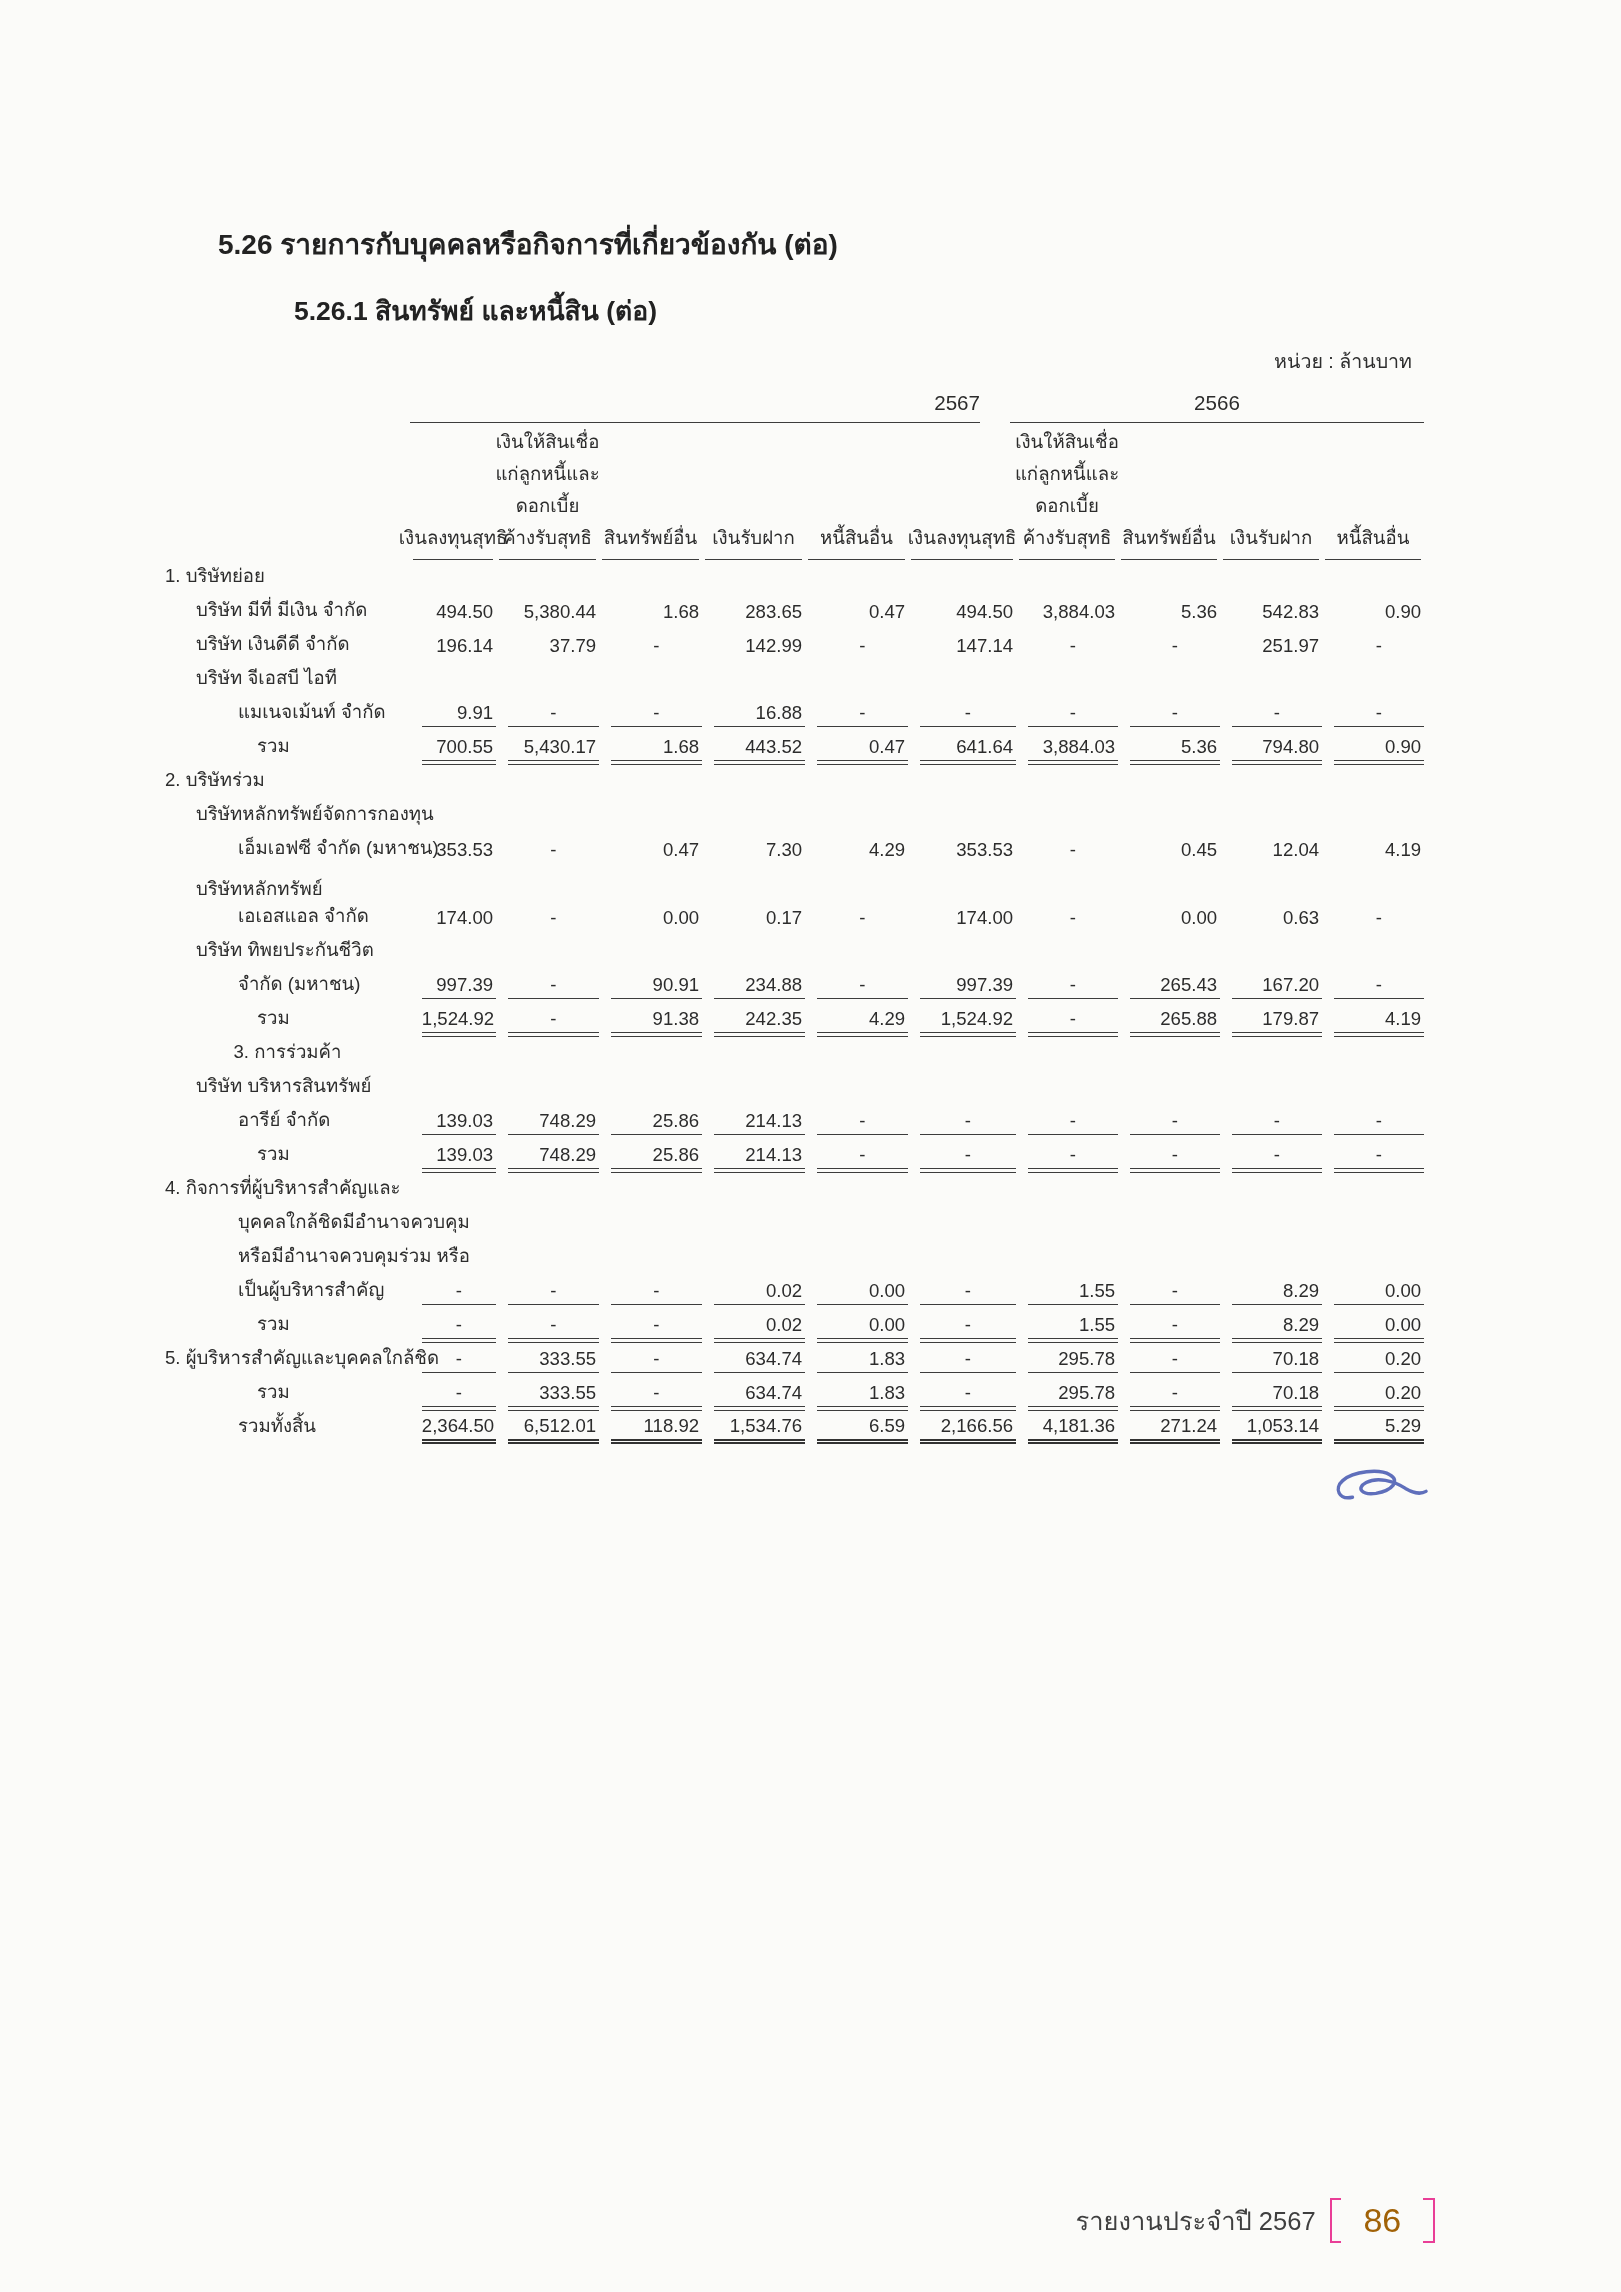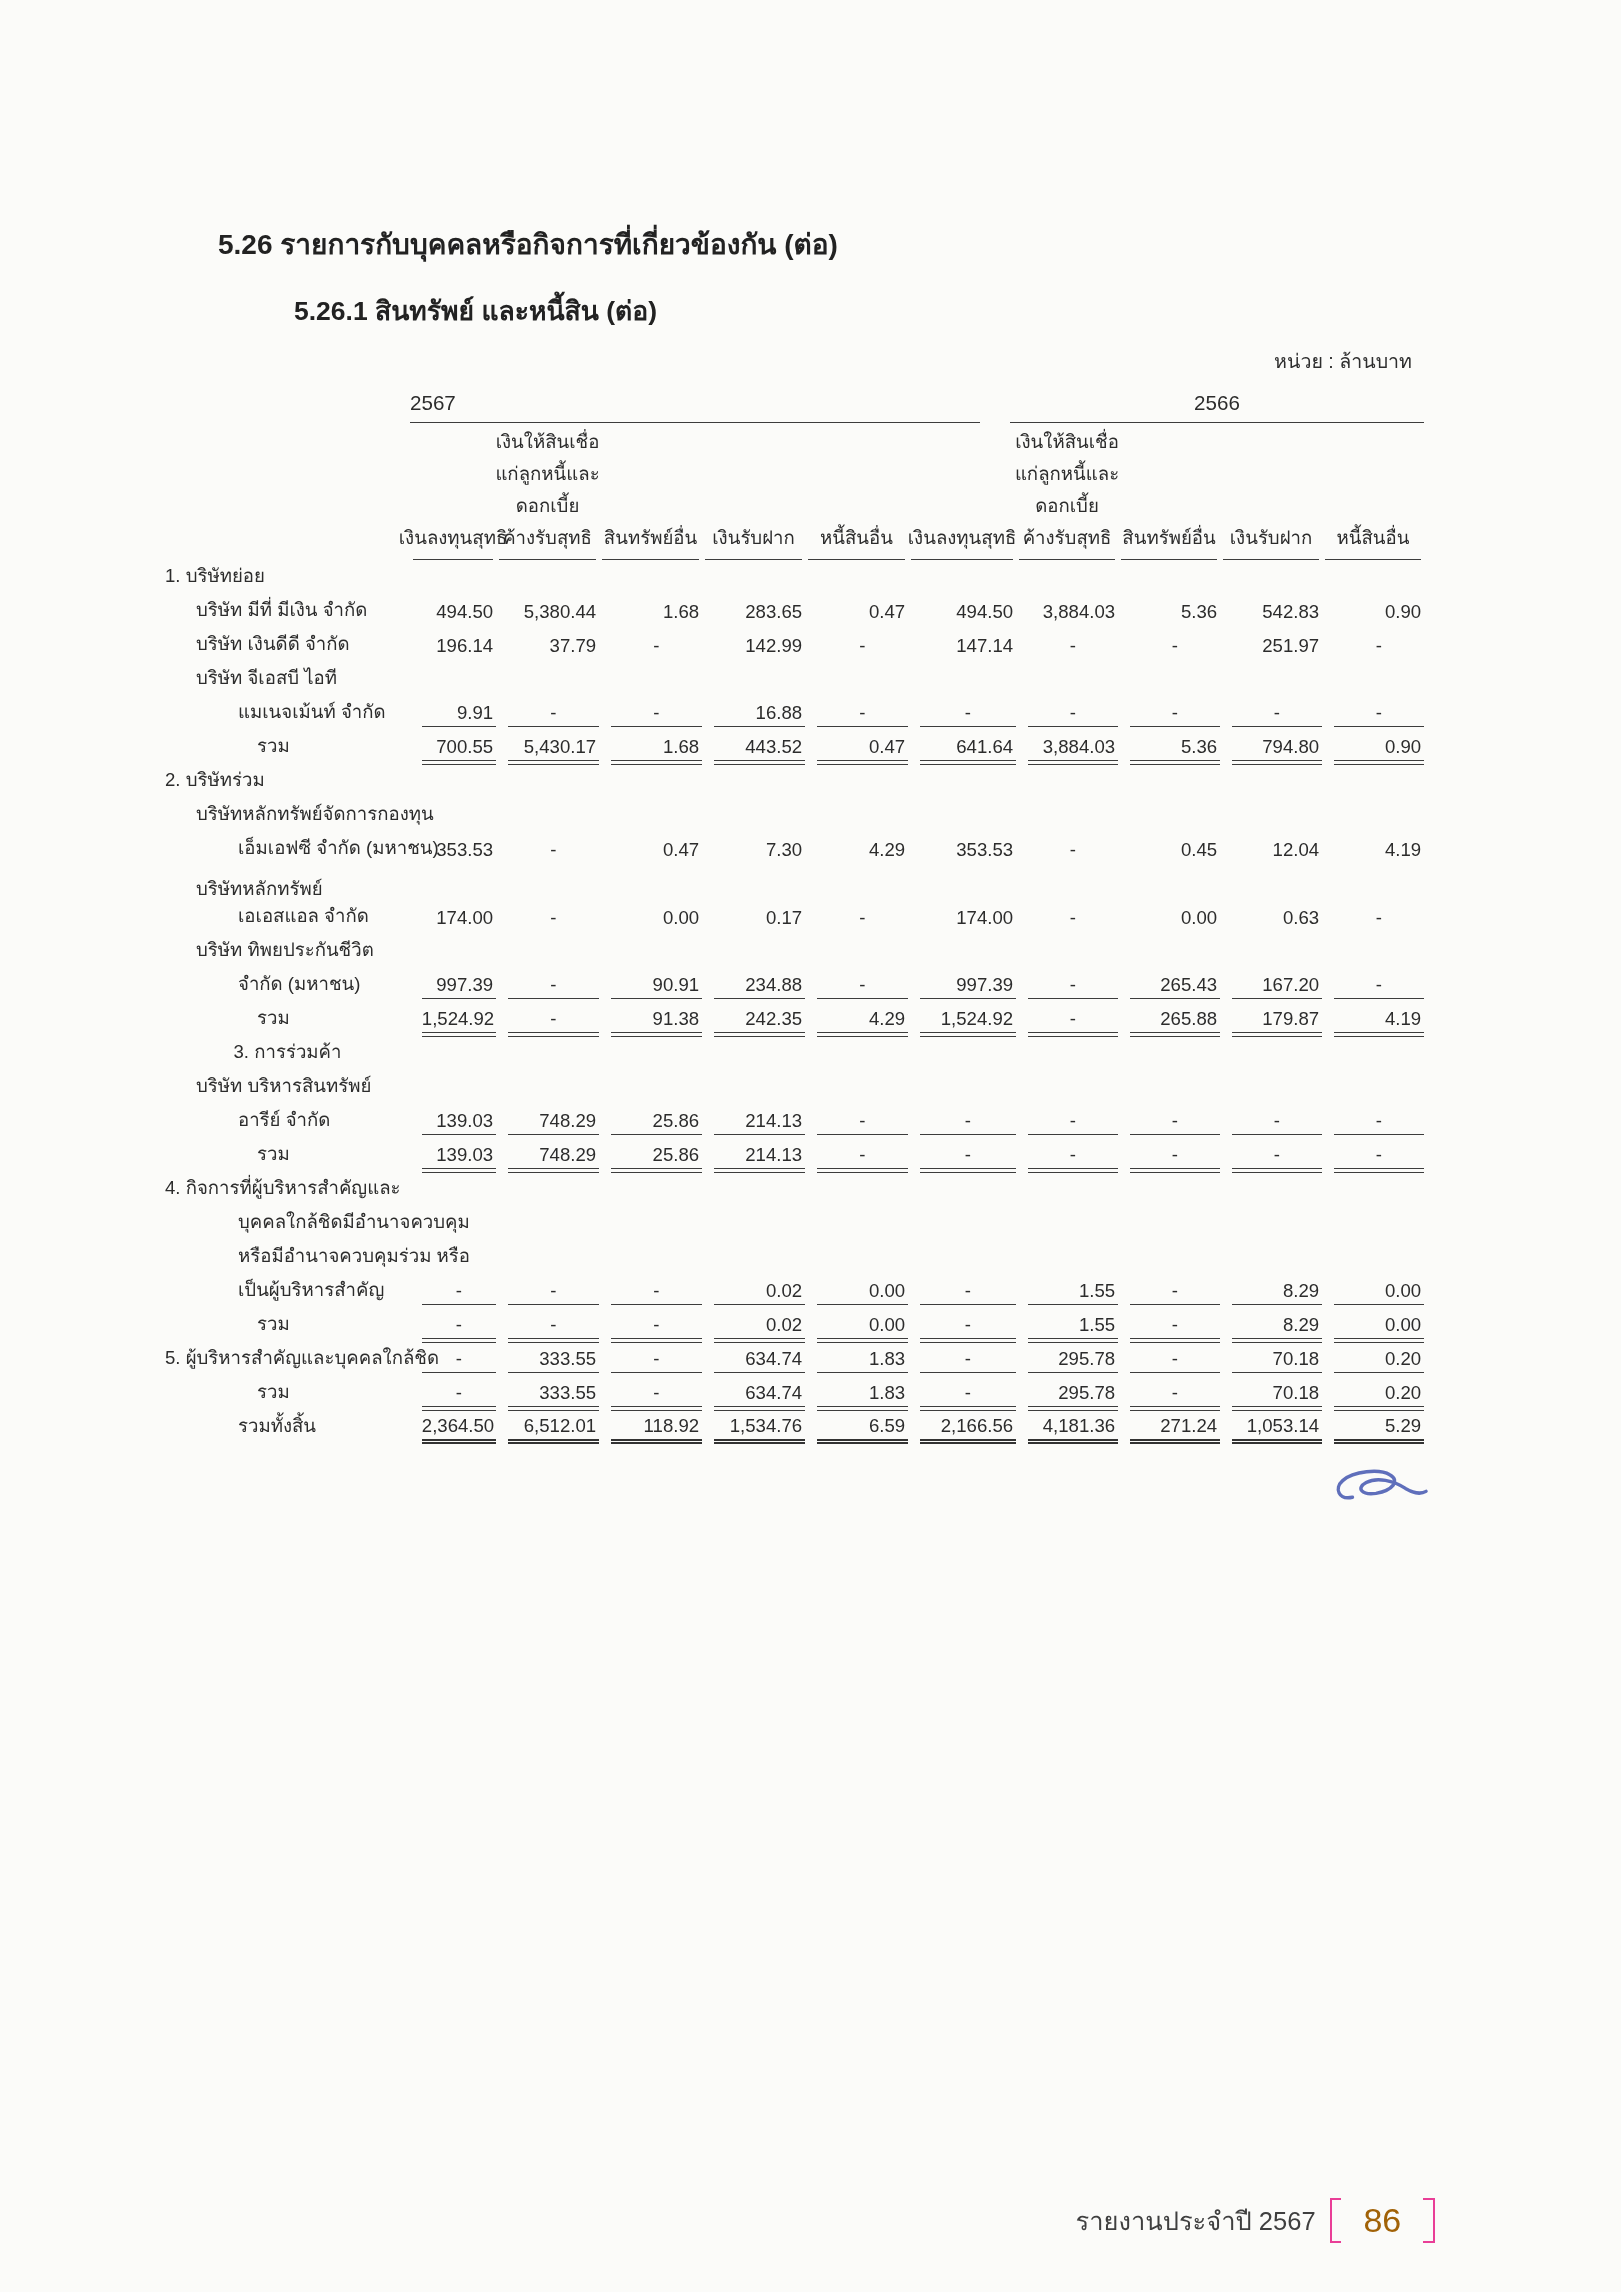--- a/index.html
+++ b/index.html
@@ -13,21 +13,21 @@
   .subtitle{position:absolute; left:294px; top:290px; font-size:26.5px; font-weight:700; color:#222; white-space:nowrap;}
   .unit{position:absolute; top:345px; right:209px; font-size:19.6px; color:#2e2e2e; white-space:nowrap;}
 
   
   .tbl{position:absolute; left:165px; top:380px; width:1259px;}
   .cols{display:grid; grid-template-columns:245px 86px 103px 103px 103px 103px 108px 102px 102px 102px 102px;}
   .h1row{height:25.5px; align-items:end;}
   .h1span{grid-column:2/12; text-align:center; font-size:19.6px; padding-bottom:4.9px; border-bottom:1.5px solid #3c3c3c; white-space:nowrap;}
   .h2row{height:43px;}
   .h2wrap{grid-column:2/12; position:relative; height:100%; font-size:20.6px;}
-  .yr-left{position:absolute; left:0; width:570px; bottom:0; text-align:left; padding-bottom:6.9px; border-bottom:1.5px solid #3c3c3c;}
+  .yr-left{position:absolute; left:0; width:570px; bottom:0; text-align:right; padding-bottom:6.9px; border-bottom:1.5px solid #3c3c3c;}
   .yr-right{position:absolute; left:600px; right:0; bottom:0; text-align:center; padding-bottom:6.9px; border-bottom:1.5px solid #3c3c3c;}
   .h3row{height:137px; align-items:end;}
   .hcell{display:flex; flex-direction:column; justify-content:flex-end; align-items:center;
          font-size:18.6px; padding-bottom:4.9px; border-bottom:1.5px solid #3c3c3c;
          margin:0 2.9px; white-space:nowrap; height:100%;}
   .hline{line-height:32px;}
 
   .trow{height:34px; align-items:end;}
   .lbl{white-space:nowrap; padding-bottom:3.9px; font-size:18.6px;}
   .cell{padding-bottom:2.9px;}

